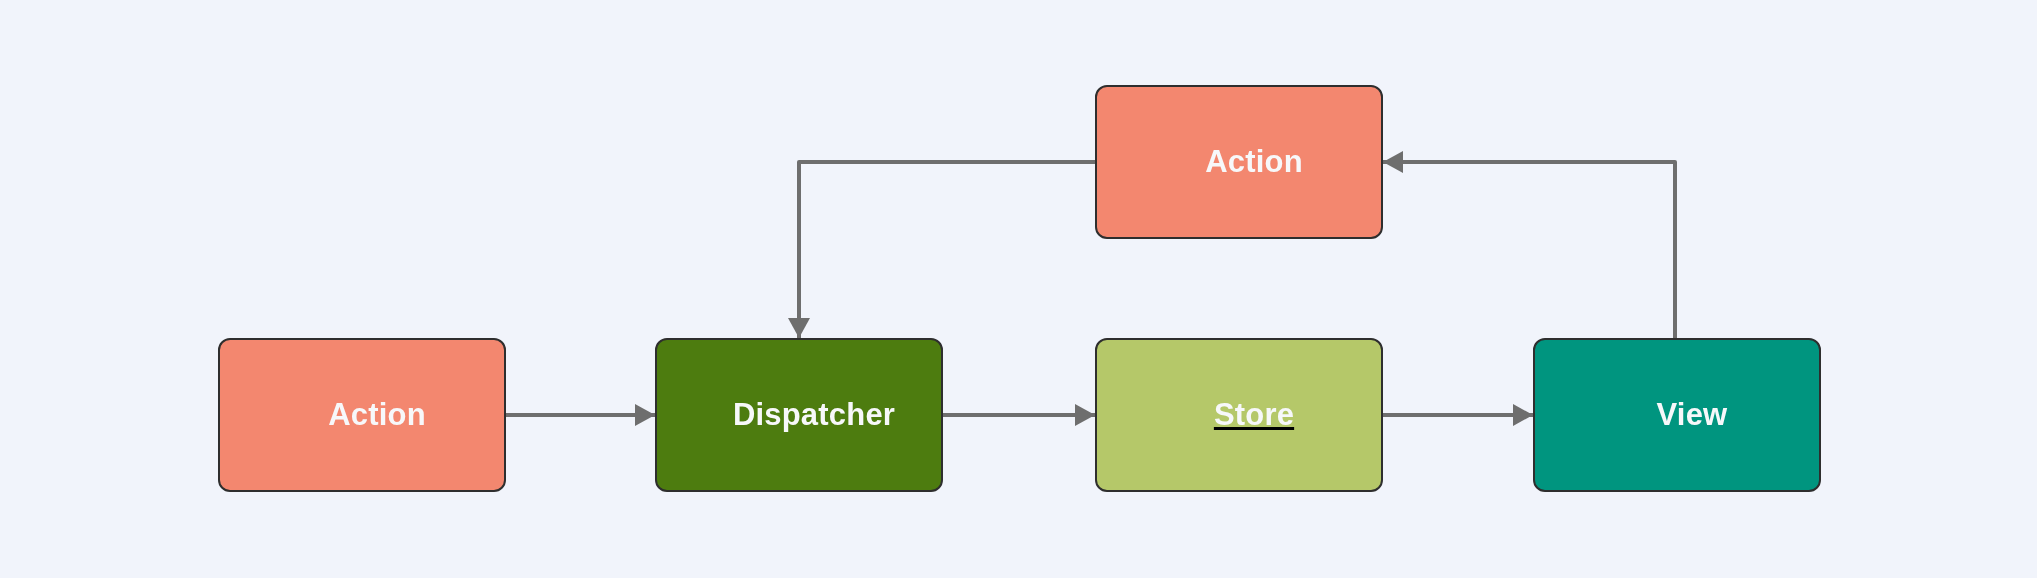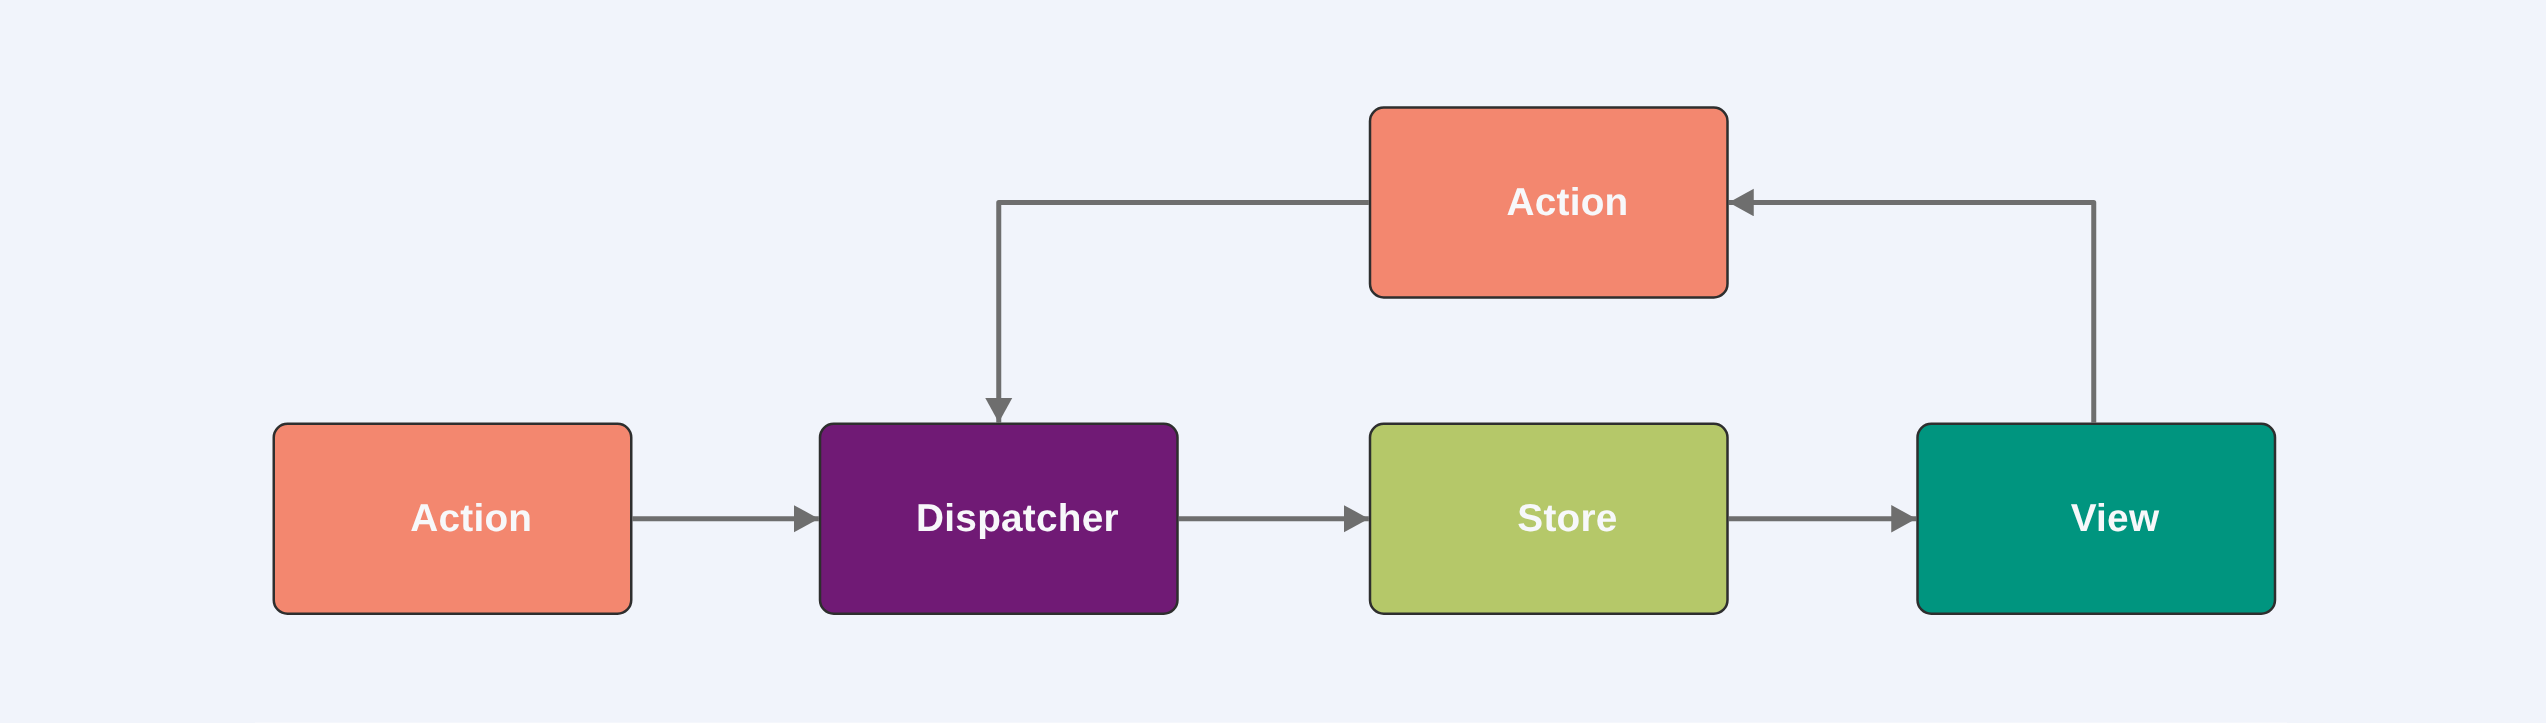--- a/index.html
+++ b/index.html
@@ -48,21 +48,21 @@
     font-size: 31px;
     font-weight: 700;
     color: #F7F8FA;
     letter-spacing: 0.2px;
     user-select: none;
   }
 
   .pos-action-top  { left: 1095px; top:  85px; }
   .pos-action-left { left:  218px; top: 338px; }
   .pos-dispatcher  { left:  655px; top: 338px; }
-  .pos-store       { left: 1095px; top: 338px; }
+  .pos-store       { left: 1095px; top: 338px; text-decoration: underline; }
   .pos-view        { left: 1533px; top: 338px; }
 </style>
 </head>
 <body>
 
 <div class="canvas" style="background-color: rgb(241, 244, 251);">
 
   <svg class="edges-layer" viewBox="0 0 2037 578" xmlns="http://www.w3.org/2000/svg">
     <defs>
       <marker id="arrow" markerUnits="userSpaceOnUse" markerWidth="24" markerHeight="26" refX="20" refY="11" orient="auto">
@@ -82,21 +82,21 @@
   </svg>
 
   <div class="node pos-action-top" style="background-color: rgb(243, 135, 111); border-color: rgb(46, 46, 46);">
     <span class="node-label" style="color: rgb(247, 248, 250);">Action</span>
   </div>
 
   <div class="node pos-action-left" style="background-color: rgb(243, 135, 111); border-color: rgb(46, 46, 46);">
     <span class="node-label" style="color: rgb(247, 248, 250);">Action</span>
   </div>
 
-  <div class="node pos-dispatcher" style="background-color: #701a75; border-color: rgb(46, 46, 46);">
+  <div class="node pos-dispatcher" style="background-color: #4d7c0f; border-color: rgb(46, 46, 46);">
     <span class="node-label" style="color: rgb(247, 248, 250);">Dispatcher</span>
   </div>
 
   <div class="node pos-store" style="background-color: rgb(181, 200, 105); border-color: rgb(46, 46, 46);">
     <span class="node-label" style="color: rgb(247, 248, 250);">Store</span>
   </div>
 
   <div class="node pos-view" style="background-color: rgb(0, 149, 127); border-color: rgb(46, 46, 46); justify-content: center;">
     <span class="node-label" style="color: rgb(247, 248, 250);">View</span>
   </div>

